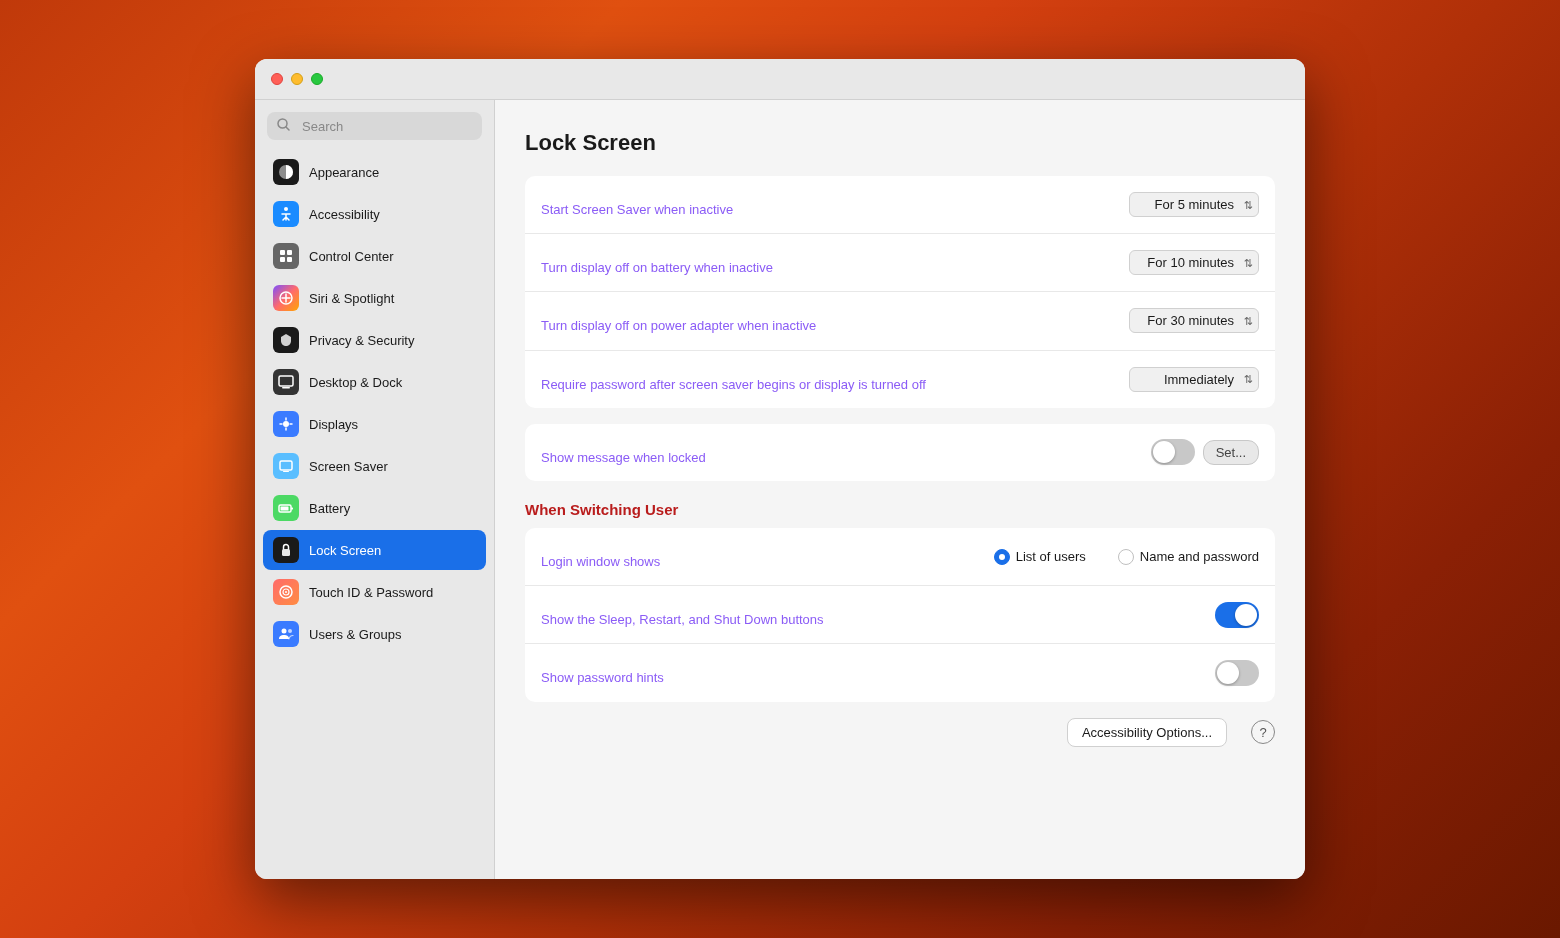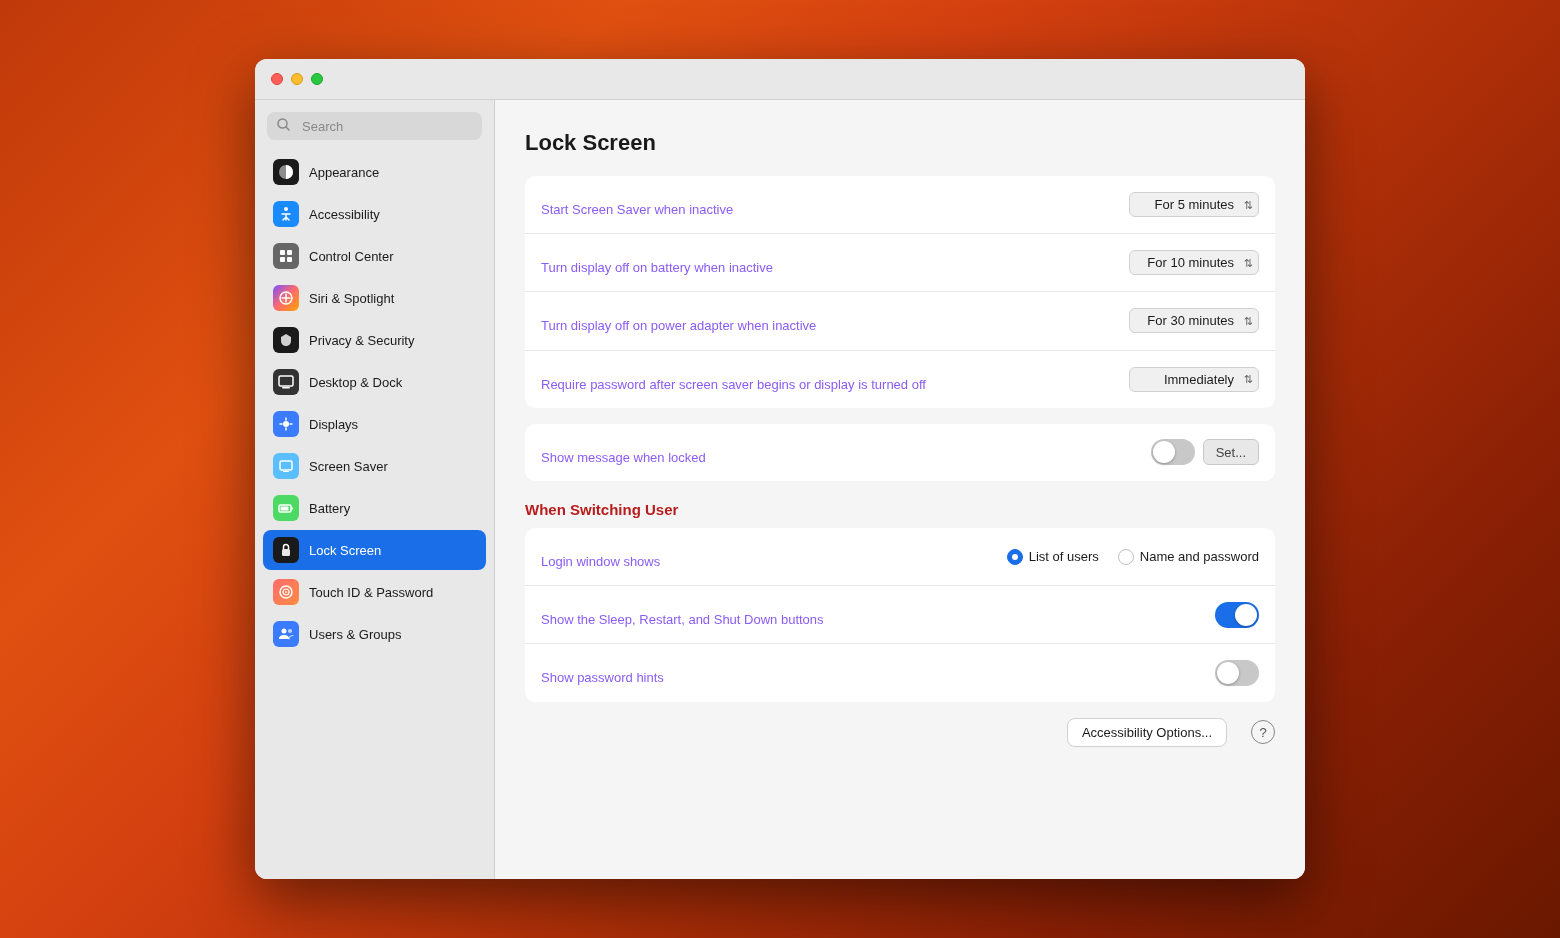--- a/index.html
+++ b/index.html
@@ -202,20 +202,21 @@
     .settings-row-label {
       font-size: 13px;
       color: #8b5cf6;
       flex: 1;
       line-height: 1.4;
       margin-top: 11px;
     }
 
     .settings-row-control {
       display: flex;
+      align-items: center;
       gap: 8px;
       flex-shrink: 0;
     }
 
     
     .stepper-select {
       background: #f0f0f0;
       border: 1px solid #d0d0d0;
       border-radius: 6px;
       padding: 4px 24px 4px 10px;
@@ -275,40 +276,40 @@
       box-shadow: 0 1px 3px rgba(0,0,0,0.3);
     }
 
     .toggle.on .toggle-knob { left: 20px; }
     .toggle.off .toggle-knob { left: 2px; }
 
     
     .set-button {
       background: #e8e8e8;
       border: 1px solid #c8c8c8;
-      border-radius: 6px;
+      border-radius: 11px;
       padding: 4px 12px;
       font-size: 13px;
       color: #444;
       cursor: pointer;
     }
 
     
     .section-header {
       font-size: 15px;
       font-weight: 700;
       color: #b91c1c;
       margin: 20px 0 10px;
     }
 
     
     .radio-group {
       display: flex;
       align-items: center;
-      gap: 19px;
+      gap: 32px;
     }
 
     .radio-option {
       display: flex;
       align-items: center;
       gap: 6px;
       cursor: pointer;
     }
 
     .radio-circle {

